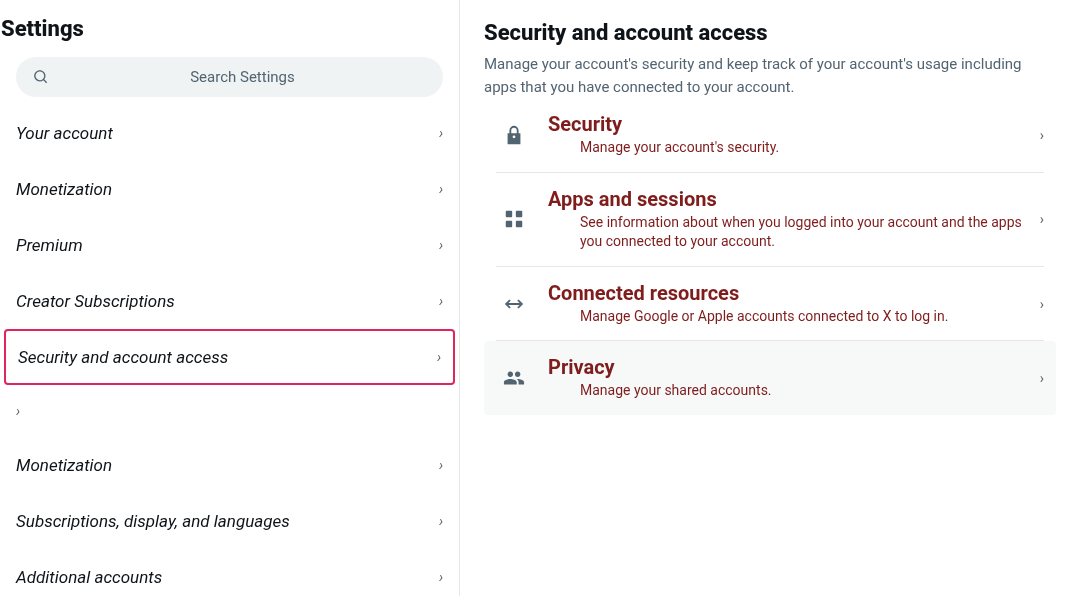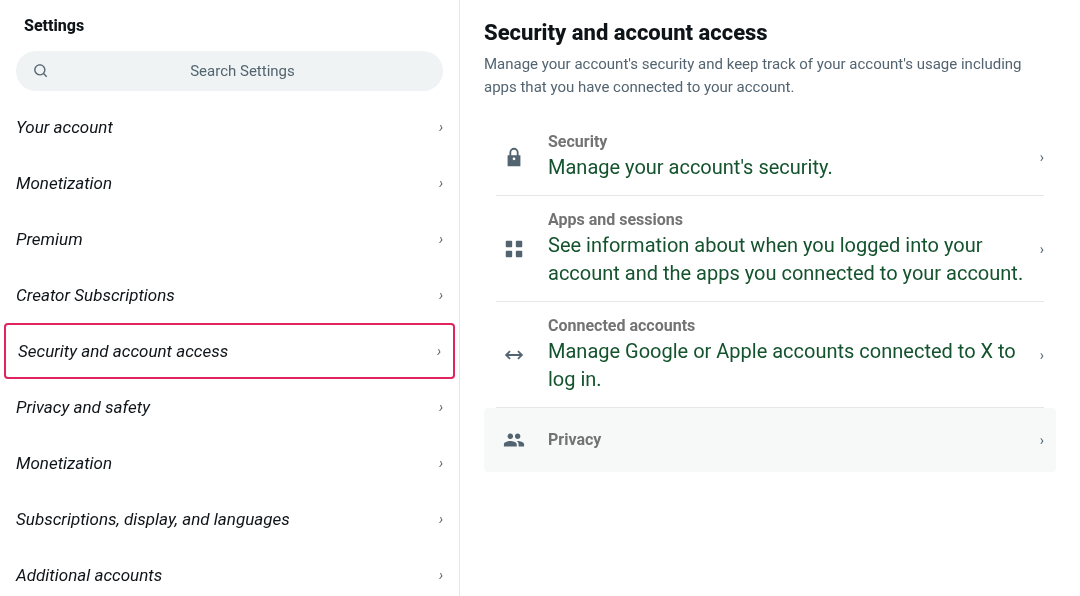--- a/index.html
+++ b/index.html
@@ -22,24 +22,24 @@
       width: 460px;
       min-width: 460px;
       border-right: 1px solid #e7e7e7;
       display: flex;
       flex-direction: column;
       padding: 16px 0 0 0;
       overflow-y: auto;
     }
 
     .sidebar-title {
-      font-size: 16px;
+      font-size: 22px;
       font-weight: 800;
       color: #0f1419;
-      padding: 0 16px 16px 24px;
+      padding: 0 16px 16px 1px;
     }
 
     .search-wrapper {
       padding: 0 16px 8px 16px;
     }
 
     .search-box {
       display: flex;
       align-items: center;
       background: #eff3f4;
@@ -106,21 +106,20 @@
       font-size: 22px;
       font-weight: 800;
       color: #0f1419;
       margin-bottom: 8px;
     }
 
     .panel-description {
       font-size: 15px;
       color: #536471;
       line-height: 1.5;
-      margin-bottom: 20px;
       max-width: 580px;
     }
 
     .settings-list {
       display: flex;
       flex-direction: column;
     }
 
     .settings-item {
       display: flex;
@@ -144,31 +143,32 @@
       color: #536471;
       font-size: 20px;
       flex-shrink: 0;
     }
 
     .item-content {
       flex: 1;
     }
 
     .item-title {
-      font-size: 16px;
+      font-size: 20px;
       font-weight: 700;
-      color: #737373;
+      color: #7f1d1d;
       margin-bottom: 2px;
     }
 
     .item-subtitle {
-      font-size: 20px;
-      color: #14532d;
+      font-size: 14px;
+      color: #7f1d1d;
       line-height: 1.4;
       max-width: 520px;
+      margin-left: 32px;
     }
 
     .item-chevron {
       color: #536471;
       font-size: 14px;
       flex-shrink: 0;
     }
 
     .divider {
       height: 1px;
@@ -214,21 +214,20 @@
       <span class="nav-item-label">Creator Subscriptions</span>
       <span class="chevron">›</span>
     </div>
 
     <div class="nav-item active">
       <span class="nav-item-label">Security and account access</span>
       <span class="chevron">›</span>
     </div>
 
     <div class="nav-item">
-      <span class="nav-item-label">Privacy and safety</span>
       <span class="chevron">›</span>
     </div>
 
     <div class="nav-item">
       <span class="nav-item-label">Monetization</span>
       <span class="chevron">›</span>
     </div>
 
     <div class="nav-item">
       <span class="nav-item-label">Subscriptions, display, and languages</span>
@@ -282,34 +281,35 @@
 
     <div class="divider"></div>
 
     <div class="settings-item">
       <div class="item-icon">
         <svg width="22" height="22" viewBox="0 0 24 24" fill="currentColor">
           <path d="M17 7l-1.41 1.41L18.17 11H8v2h10.17l-2.58 2.58L17 17l5-5-5-5zM7 7l-5 5 5 5 1.41-1.41L5.83 13H16v-2H5.83l2.58-2.58L7 7z"></path>
         </svg>
       </div>
       <div class="item-content">
-        <div class="item-title">Connected accounts</div>
+        <div class="item-title">Connected resources</div>
         <div class="item-subtitle">Manage Google or Apple accounts connected to X to log in.</div>
       </div>
       <span class="item-chevron">›</span>
     </div>
 
     <div class="divider"></div>
 
     <div class="settings-item highlighted">
       <div class="item-icon">
         <svg width="22" height="22" viewBox="0 0 24 24" fill="currentColor">
           <path d="M16 11c1.66 0 2.99-1.34 2.99-3S17.66 5 16 5c-1.66 0-3 1.34-3 3s1.34 3 3 3zm-8 0c1.66 0 2.99-1.34 2.99-3S9.66 5 8 5C6.34 5 5 6.34 5 8s1.34 3 3 3zm0 2c-2.33 0-7 1.17-7 3.5V19h14v-2.5c0-2.33-4.67-3.5-7-3.5zm8 0c-.29 0-.62.02-.97.05 1.16.84 1.97 1.97 1.97 3.45V19h6v-2.5c0-2.33-4.67-3.5-7-3.5z"></path>
         </svg>
       </div>
       <div class="item-content">
         <div class="item-title">Privacy</div>
+        <div class="item-subtitle">Manage your shared accounts.</div>
       </div>
       <span class="item-chevron">›</span>
     </div>
 
   </div>
 </div>
 
 </body></html>

